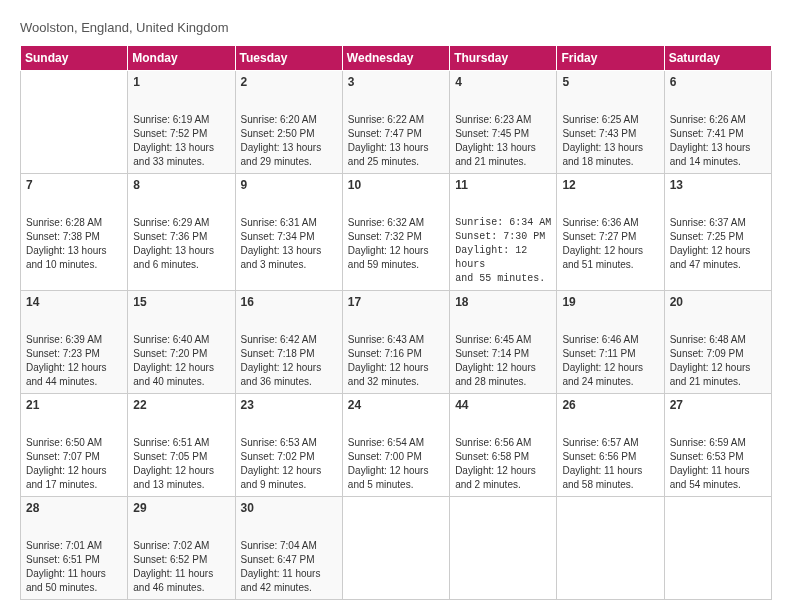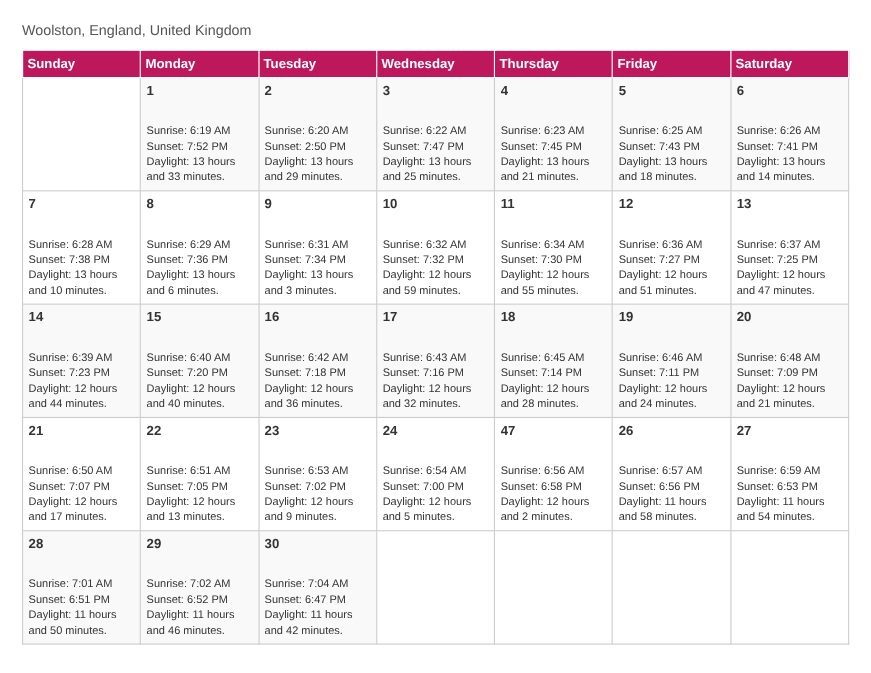--- a/index.html
+++ b/index.html
@@ -179,21 +179,21 @@
         </td>
         <td>
           <span class="day-num">10</span>
           <div class="cell-text" style="white-space: pre-line;">Sunrise: 6:32 AM
 Sunset: 7:32 PM
 Daylight: 12 hours
 and 59 minutes.</div>
         </td>
         <td>
           <span class="day-num">11</span>
-          <div class="cell-text" style="white-space: pre-line;">Sunrise: 6:34 AM
+          <div class="cell-text" style="white-space: pre-line; font-family: Liberation Mono, monospace;">Sunrise: 6:34 AM
 Sunset: 7:30 PM
 Daylight: 12 hours
 and 55 minutes.</div>
         </td>
         <td>
           <span class="day-num">12</span>
           <div class="cell-text" style="white-space: pre-line;">Sunrise: 6:36 AM
 Sunset: 7:27 PM
 Daylight: 12 hours
 and 51 minutes.</div>
@@ -280,21 +280,21 @@
 and 9 minutes.</div>
         </td>
         <td>
           <span class="day-num">24</span>
           <div class="cell-text" style="white-space: pre-line;">Sunrise: 6:54 AM
 Sunset: 7:00 PM
 Daylight: 12 hours
 and 5 minutes.</div>
         </td>
         <td>
-          <span class="day-num">47</span>
+          <span class="day-num">44</span>
           <div class="cell-text" style="white-space: pre-line;">Sunrise: 6:56 AM
 Sunset: 6:58 PM
 Daylight: 12 hours
 and 2 minutes.</div>
         </td>
         <td>
           <span class="day-num">26</span>
           <div class="cell-text" style="white-space: pre-line;">Sunrise: 6:57 AM
 Sunset: 6:56 PM
 Daylight: 11 hours

